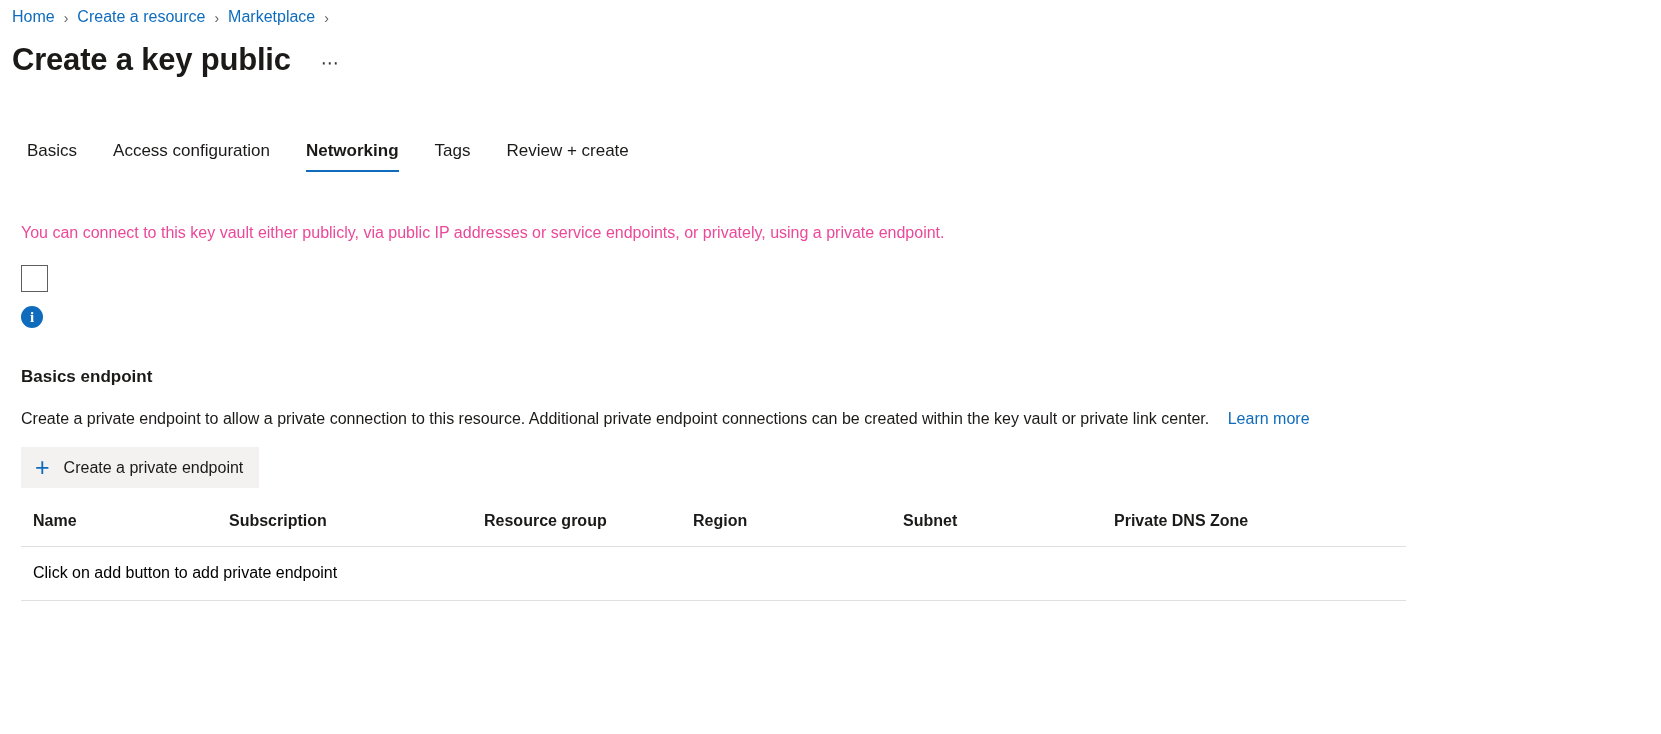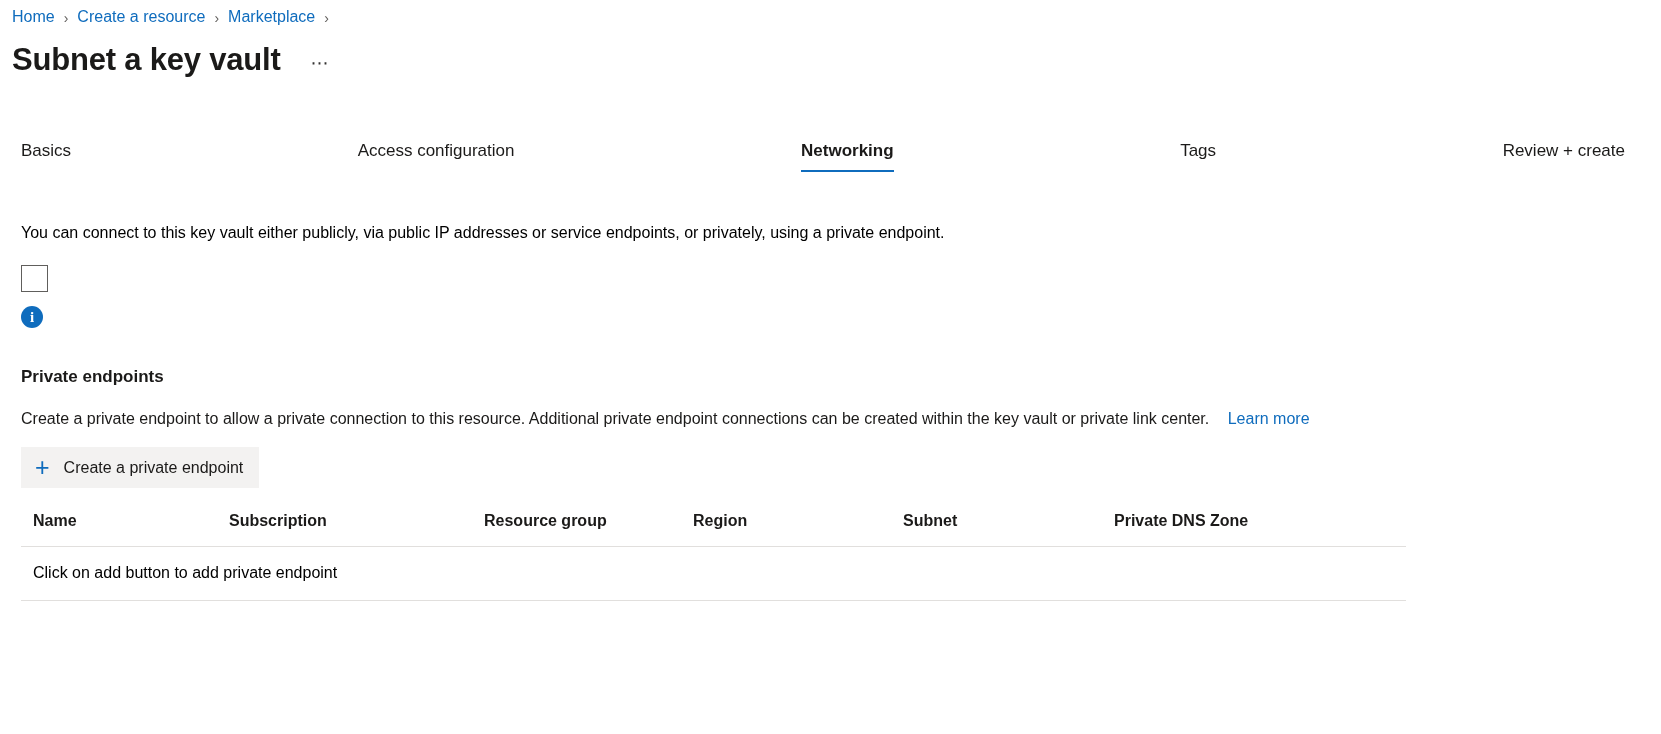--- a/index.html
+++ b/index.html
@@ -63,24 +63,23 @@
     line-height: 14px;
     cursor: pointer;
     padding: 2px 6px;
     user-select: none;
   }
 
   
   .tabs {
     display: flex;
     align-items: flex-end;
-    padding-left: 21px;
+    padding-left: 27px;
     margin-top: 56px;
     height: 38px;
-    justify-content: space-between;
   }
   .tab {
     position: relative;
     font-size: 17px;
     color: #1b1a19;
     padding: 0 0 10px 0;
     margin-right: 36px;
     cursor: pointer;
     white-space: nowrap;
     line-height: 22px;
@@ -99,21 +98,21 @@
   }
 
   
   .content {
     padding-left: 21px;
     padding-top: 0;
   }
   .intro {
     font-size: 16px;
     line-height: 25px;
-    color: #000000;
+    color: #ec4899;
     max-width: 980px;
     margin-top: 48px;
   }
 
   .field-row {
     display: flex;
     align-items: center;
     margin-top: 20px;
     height: 26px;
   }
@@ -240,21 +239,21 @@
 <nav class="breadcrumb">
   <a class="crumb-link" href="#">Home</a>
   <span class="crumb-sep">›</span>
   <a class="crumb-link" href="#">Create a resource</a>
   <span class="crumb-sep">›</span>
   <a class="crumb-link" href="#">Marketplace</a>
   <span class="crumb-sep">›</span>
 </nav>
 
 <div class="title-row">
-  <h1 class="page-title">Subnet a key vault</h1>
+  <h1 class="page-title">Create a key public</h1>
   <span class="ellipsis-btn">⋯</span>
 </div>
 
 <div class="tabs">
   <div class="tab">
     <span>Basics</span>
   </div>
   <div class="tab">
     <span>Access configuration</span>
   </div>
@@ -274,21 +273,21 @@
   <p class="intro">You can connect to this key vault either publicly, via public IP addresses or service endpoints, or privately, using a private endpoint.</p>
 
   <div class="field-row">
     <span class="checkbox"></span>
   </div>
 
   <div class="info-block">
     <div class="info-icon">i</div>
   </div>
 
-  <div class="section-heading">Private endpoints</div>
+  <div class="section-heading">Basics endpoint</div>
 
   <div class="section-desc">
     <span>Create a private endpoint to allow a private connection to this resource. Additional private endpoint connections can be created within the key vault or private link center.</span>
     <a class="link" href="#">Learn more</a>
   </div>
 
   <button class="add-btn">
     <span class="plus-icon">+</span>
     <span class="add-btn-label">Create a private endpoint</span>
   </button>

